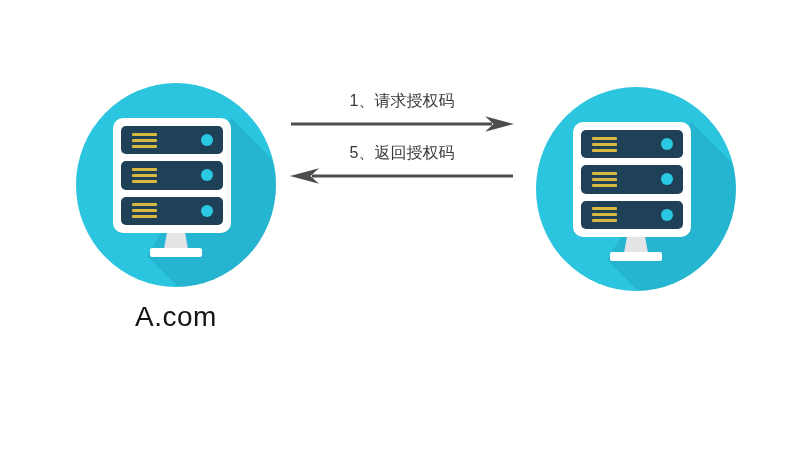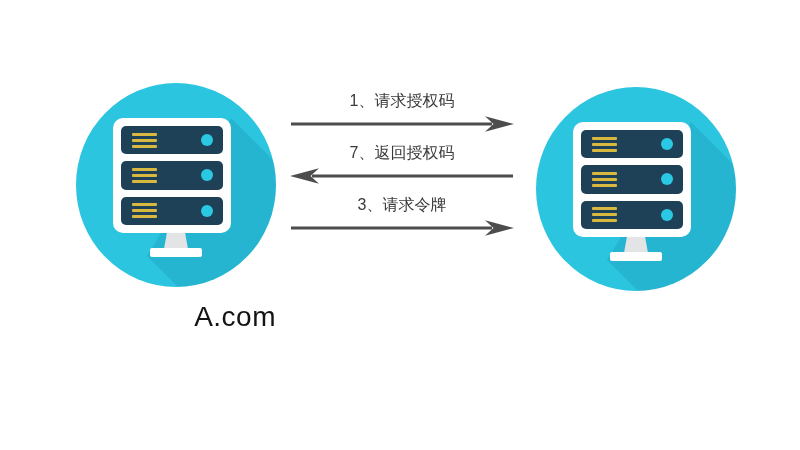--- a/index.html
+++ b/index.html
@@ -1,21 +1,21 @@
 <!DOCTYPE html>
 <html style="--background: #ffffff; --circle: #2BC5E0; --circle-shadow: rgba(0,45,65,0.10); --server-navy: #1E4158; --line-gold: #D8B83F; --dot-cyan: #2BC8E4; --stand-gray: #E3E4E6; --arrow-gray: #4D4D4D; --message-text: #3A3A3A; --node-text: #141414;"><head>
 <meta charset="utf-8">
 <style>
   html,body{margin:0;padding:0;}
   body{
     width:800px;height:450px;position:relative;overflow:hidden;
     background:var(--background,#ffffff);
     font-family:"Liberation Sans","DejaVu Sans",sans-serif;
   }
-  .node{position:absolute;width:200px;text-align:right;}
+  .node{position:absolute;width:200px;text-align:center;}
   .circle{
     position:relative;width:200px;height:204px;border-radius:50%;
     background:var(--circle,#2BC5E0);overflow:hidden;
   }
   .long-shadow{
     position:absolute;left:0;top:0;width:100%;height:100%;
     background:var(--circle-shadow,rgba(0,45,65,.10));
     clip-path:polygon(155px 35px,400px 280px,316px 417px,71px 173px);
   }
   .frame{
@@ -126,29 +126,22 @@
 
     <div class="msg-row">
       <div class="msg-label">1、请求授权码</div>
       <svg class="arrow right" viewBox="0 0 226 20" xmlns="http://www.w3.org/2000/svg">
         <line class="shaft" x1="2" y1="10" x2="203" y2="10"></line>
         <polygon class="head" points="225,10 196,2.2 204.5,10 196,17.8"></polygon>
       </svg>
     </div>
 
     <div class="msg-row">
-      <div class="msg-label">7、返回授权码</div>
+      <div class="msg-label">5、返回授权码</div>
       <svg class="arrow left" viewBox="0 0 226 20" xmlns="http://www.w3.org/2000/svg">
         <line class="shaft" x1="2" y1="10" x2="203" y2="10"></line>
         <polygon class="head" points="225,10 196,2.2 204.5,10 196,17.8"></polygon>
       </svg>
     </div>
 
-    <div class="msg-row">
-      <div class="msg-label">3、请求令牌</div>
-      <svg class="arrow right" viewBox="0 0 226 20" xmlns="http://www.w3.org/2000/svg">
-        <line class="shaft" x1="2" y1="10" x2="203" y2="10"></line>
-        <polygon class="head" points="225,10 196,2.2 204.5,10 196,17.8"></polygon>
-      </svg>
-    </div>
 
   </div>
 </div>
 
 </body></html>

